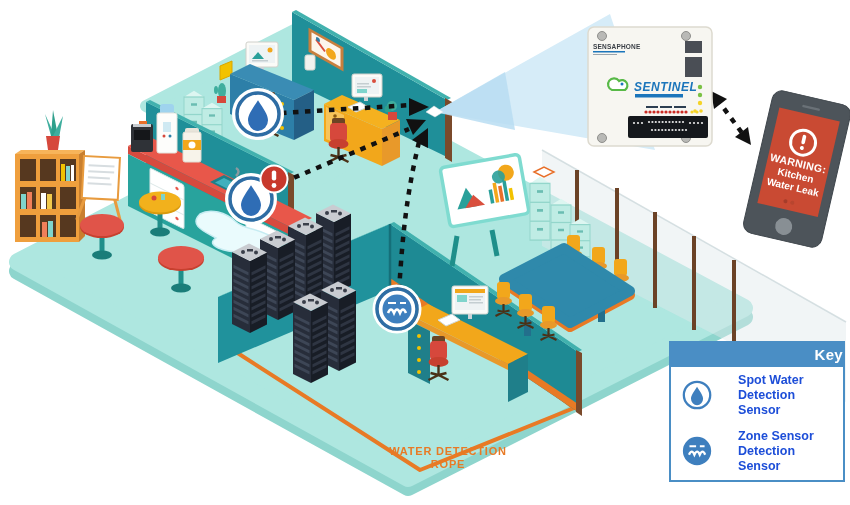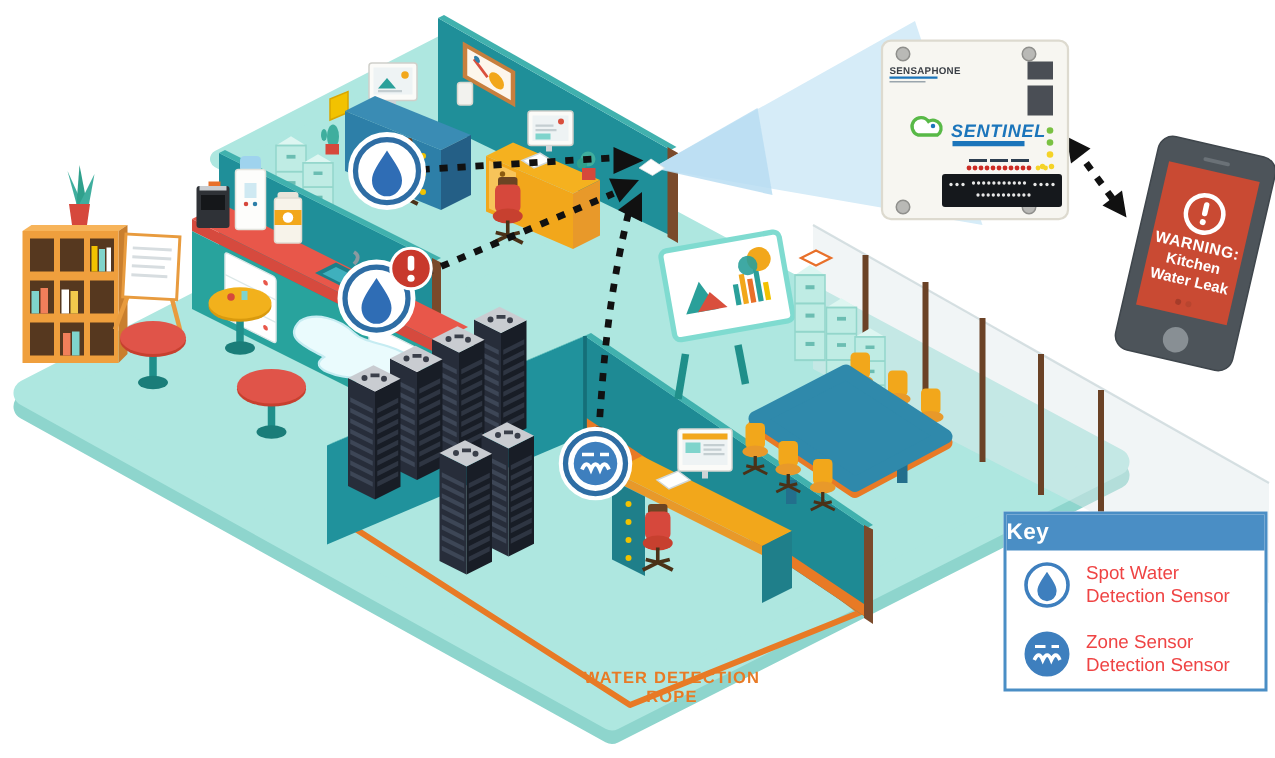--- a/index.html
+++ b/index.html
@@ -1,24 +1,24 @@
 <!DOCTYPE html>
 <html><head>
 <meta charset="utf-8">
 <style>
   html,body{margin:0;padding:0;background:#fff;}
   .canvas{position:relative;width:850px;height:505px;background:#fff;overflow:hidden;
           font-family:"Liberation Sans",sans-serif;}
   .scene-svg{position:absolute;left:0;top:0;}
   .key{position:absolute;left:669px;top:341px;width:176px;background:#fff;
        border:2.5px solid #4a8ec5;box-sizing:border-box;}
-  .key-h{background:#4a8ec5;color:#fff;text-align:left;font-weight:bold;
+  .key-h{background:#4a8ec5;color:#fff;text-align:right;font-weight:bold;
          font-size:15px;padding:3px 0 4px 0;letter-spacing:.3px;}
   .key-row{display:flex;align-items:center;gap:9px;padding:6px 8px 6px 10px;}
-  .key-label{font-size:12.5px;font-weight:normal;color:#ef4444;line-height:1.18;}
+  .key-label{font-size:12.5px;font-weight:bold;color:#1d4ed8;line-height:1.18;margin-left:16px;}
   text{font-family:"Liberation Sans",sans-serif;}
 </style>
 </head>
 <body>
 
 <div class="canvas">
 <svg class="scene-svg" width="850" height="505" viewBox="0 0 850 505">
   <defs>
     <path id="droplet" d="M0,-11 C4.5,-4 8,0.5 8,5 A8,8.5 0 1 1 -8,5 C-8,0.5 -4.5,-4 0,-11 Z"></path>
     <g id="rack">

